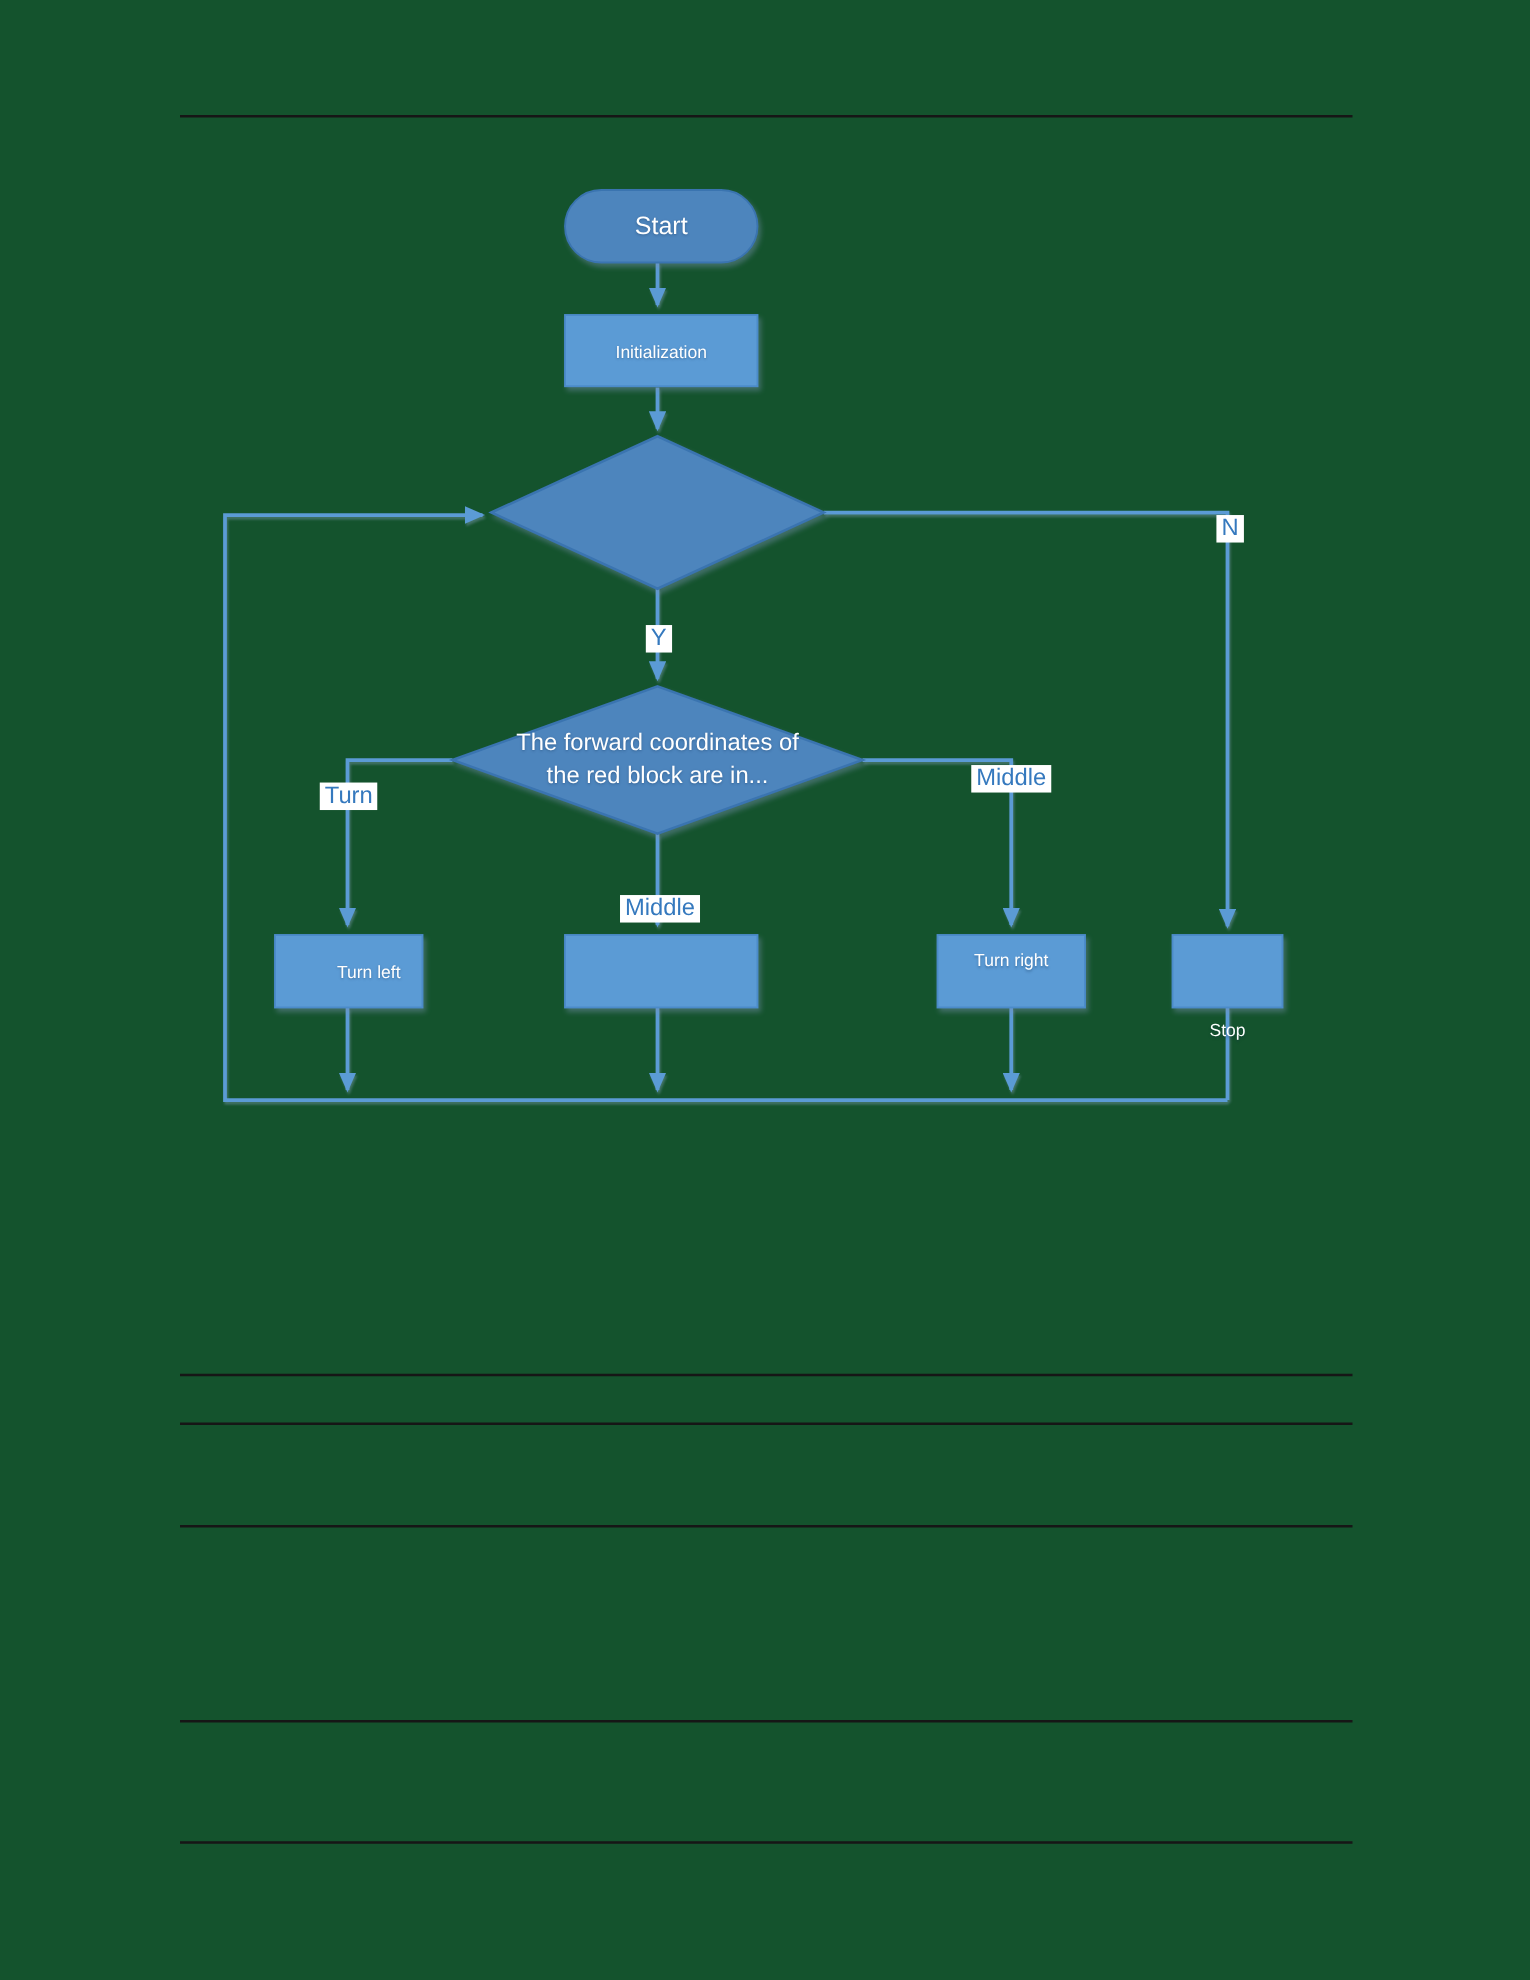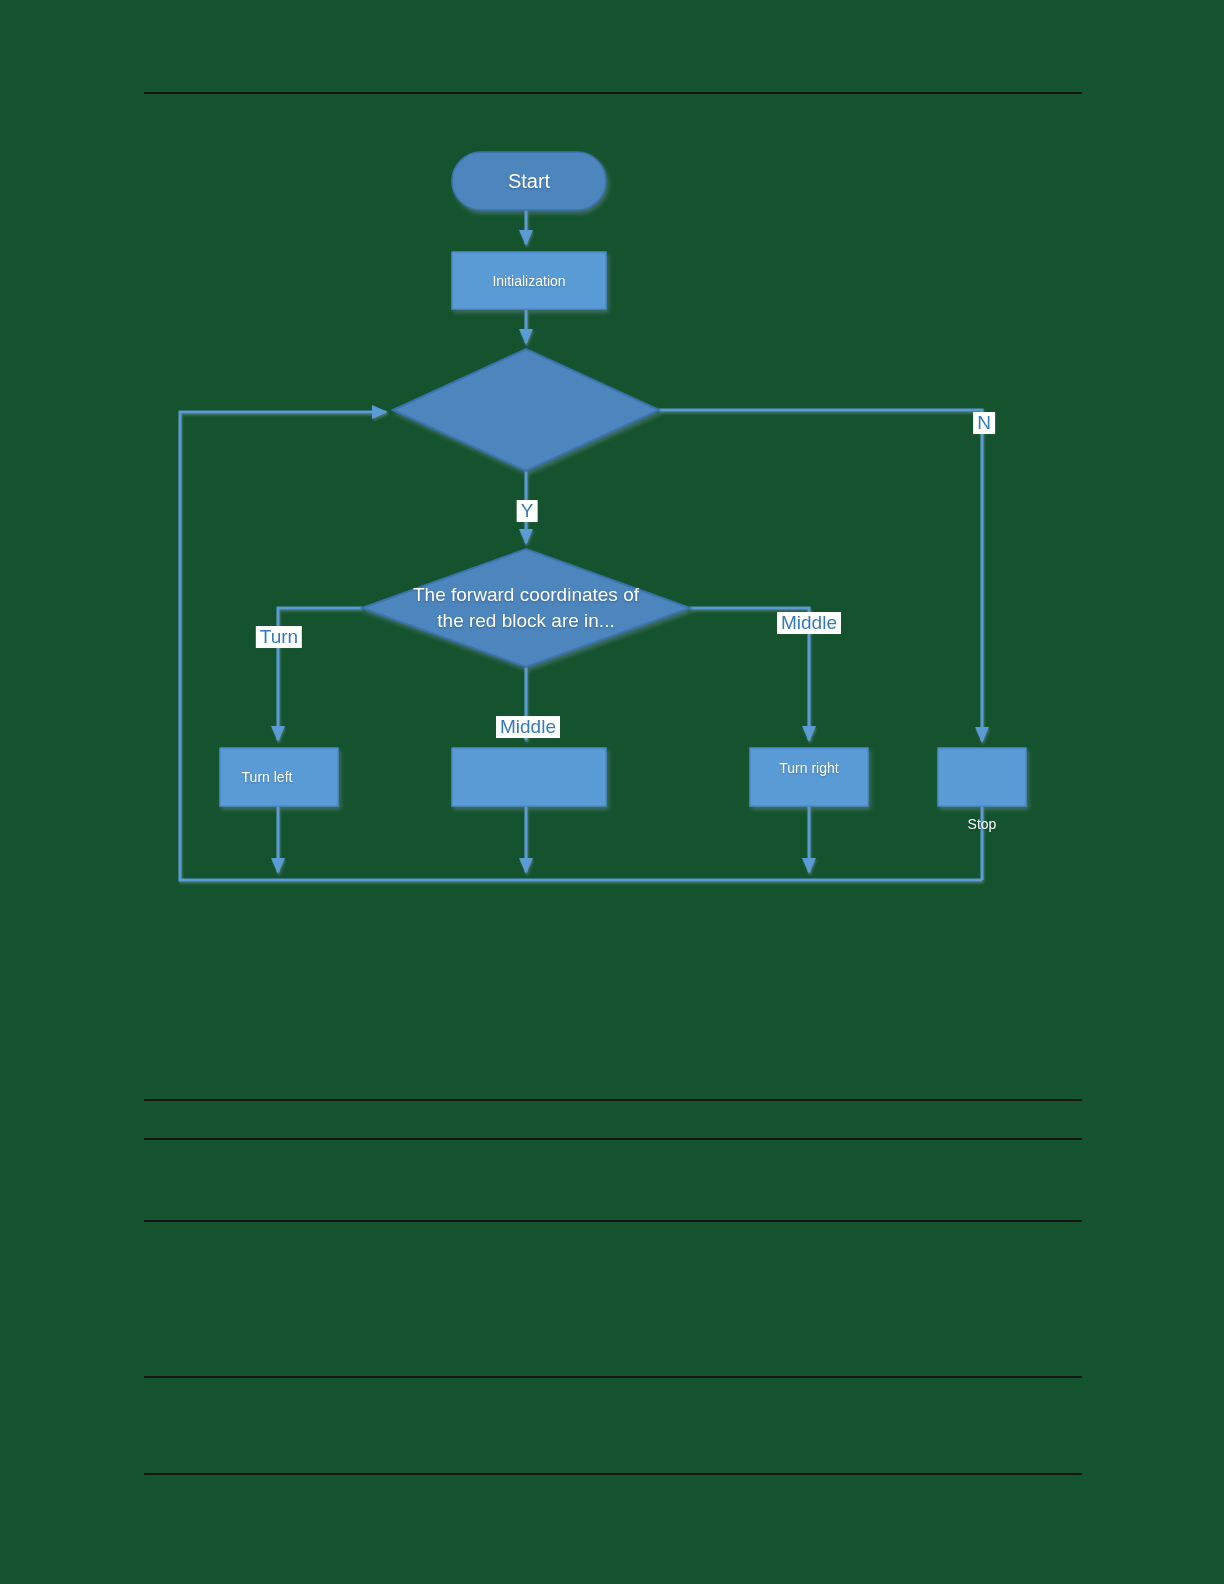--- a/index.html
+++ b/index.html
@@ -79,21 +79,21 @@
   <div class="shape-label" style="left:452px; top:152px; width:154px; height:58px; font-size:20px;">Start</div>
 
   <div class="shape-label" style="left:452px; top:252px; width:154px; height:57px;">Initialization</div>
 
 
   <div class="shape-label" style="left:366px; top:581px; width:320px; height:54px; font-size:19px;">
     <span>The forward coordinates of</span>
     <span>the red block are in...</span>
   </div>
 
-  <div class="shape-label" style="left:208px; top:748px; width:118px; height:58px;">Turn left</div>
+  <div class="shape-label" style="left:236px; top:748px; width:118px; height:58px;">Turn left</div>
 
 
   <div class="shape-label" style="left:750px; top:748px; width:118px; height:40px;">Turn right</div>
 
   <div class="shape-label" style="left:938px; top:792px; width:88px; height:64px;">Stop</div>
 
   <span class="edge-label" style="left:527px; top:511px;">Y</span>
   <span class="edge-label" style="left:984px; top:423px;">N</span>
   <span class="edge-label" style="left:279px; top:637px;">Turn</span>
   <span class="edge-label" style="left:528px; top:727px;">Middle</span>

